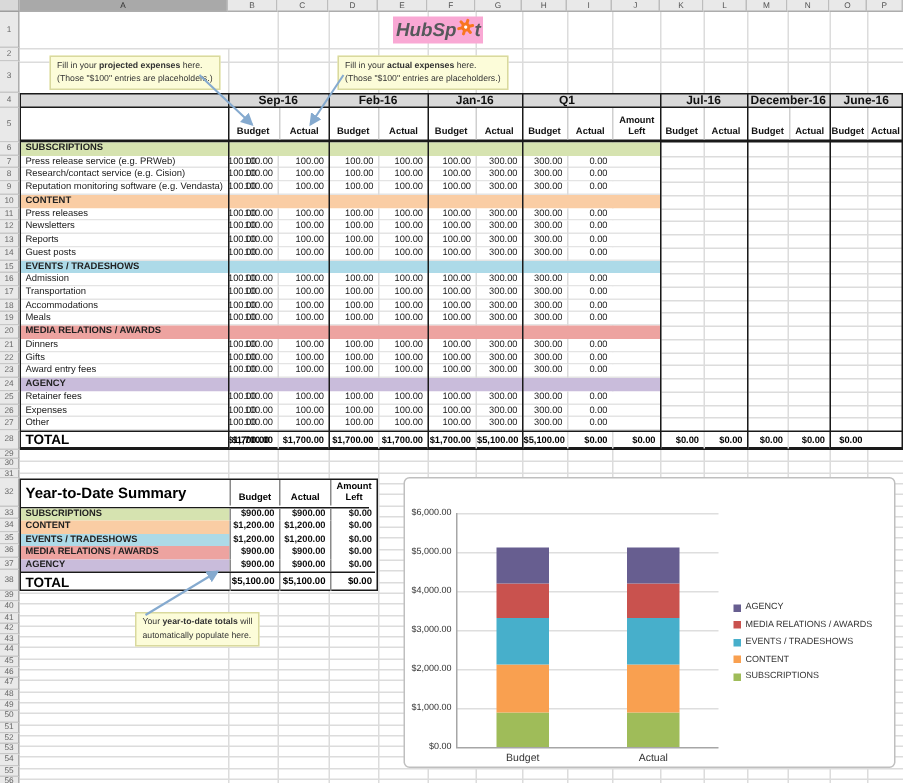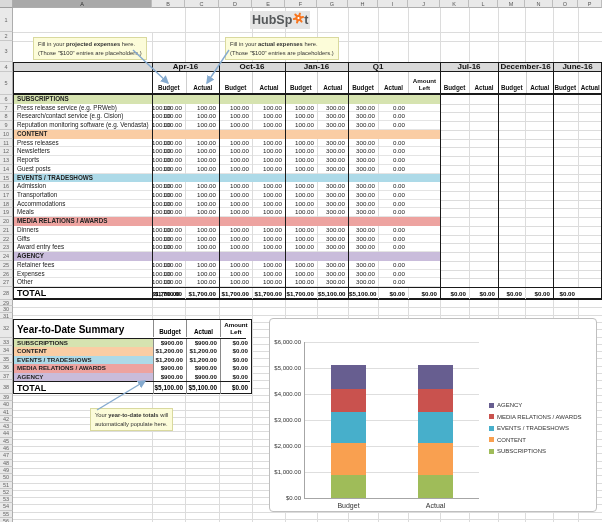--- a/index.html
+++ b/index.html
@@ -161,40 +161,40 @@
       <div class="rownum" style="position: absolute; box-sizing: border-box; top: 474.293px; height: 7.3px; z-index: 4; line-height: 7.3px;">50</div>
       <div class="rownum" style="position: absolute; box-sizing: border-box; top: 481.593px; height: 7.3px; z-index: 4; line-height: 7.3px;">51</div>
       <div class="rownum" style="position: absolute; box-sizing: border-box; top: 488.893px; height: 7.3px; z-index: 4; line-height: 7.3px;">52</div>
       <div class="rownum" style="position: absolute; box-sizing: border-box; top: 496.193px; height: 7.3px; z-index: 4; line-height: 7.3px;">53</div>
       <div class="rownum" style="position: absolute; box-sizing: border-box; top: 503.493px; height: 7.3px; z-index: 4; line-height: 7.3px;">54</div>
       <div class="rownum" style="position: absolute; box-sizing: border-box; top: 510.793px; height: 7.3px; z-index: 4; line-height: 7.3px;">55</div>
       <div class="rownum" style="position: absolute; box-sizing: border-box; top: 518.093px; height: 7.3px; z-index: 4; line-height: 7.3px;">56</div>
     </div>
 
   <div class="abs" style="left:13px;top:8px;width:150px;height:24px;background:#fff;z-index:2;"></div>
-  <div class="abs" style="left:250px;top:11px;height:18px;background:#e5e5e5;z-index:3;display:flex;align-items:center;font-weight:bold;font-size:12.5px;color:#55585A;padding:0 2px;">
+  <div class="abs" style="left:262px;top:11px;height:18px;background:#f9a8d4;z-index:3;display:flex;align-items:center;font-weight:bold;font-size:12.5px;color:#55585A;padding:0 2px;font-style:italic;">
     <span>HubSp</span>
     <span style="display:inline-block;margin:0 0px 2px 0px;transform:rotate(18deg);">
       <svg width="12" height="12" viewBox="0 0 24 24">
         <g stroke="#F8761F" stroke-width="4" stroke-linecap="round">
           <line x1="12" y1="2.5" x2="12" y2="21.5"></line>
           <line x1="3.8" y1="7.2" x2="20.2" y2="16.8"></line>
           <line x1="3.8" y1="16.8" x2="20.2" y2="7.2"></line>
         </g>
         <circle cx="12" cy="12" r="6" fill="#F8761F"></circle>
         <circle cx="12" cy="12" r="2.2" fill="#ffffff"></circle>
       </svg>
     </span>
     <span>t</span>
   </div>
 
   <div id="table-layer">
       <div style="position: absolute; box-sizing: border-box; left: 13px; top: 62px; width: 589px; height: 10px; background: rgb(217, 217, 217); border-top: 1px solid rgb(26, 26, 26); border-bottom: 1px solid rgb(26, 26, 26); z-index: 1;"></div>
-      <div style="position: absolute; box-sizing: border-box; left: 152px; top: 62px; width: 67px; height: 10px; font: bold 8px / 10px &quot;Liberation Sans&quot;, sans-serif; text-align: center; color: rgb(17, 17, 17); z-index: 2;">Apr-16</div>
-      <div style="position: absolute; box-sizing: border-box; left: 219px; top: 62px; width: 66px; height: 10px; font: bold 8px / 10px &quot;Liberation Sans&quot;, sans-serif; text-align: center; color: rgb(17, 17, 17); z-index: 2;">Oct-16</div>
+      <div style="position: absolute; box-sizing: border-box; left: 152px; top: 62px; width: 67px; height: 10px; font: bold 8px / 10px &quot;Liberation Sans&quot;, sans-serif; text-align: center; color: rgb(17, 17, 17); z-index: 2;">Sep-16</div>
+      <div style="position: absolute; box-sizing: border-box; left: 219px; top: 62px; width: 66px; height: 10px; font: bold 8px / 10px &quot;Liberation Sans&quot;, sans-serif; text-align: center; color: rgb(17, 17, 17); z-index: 2;">Feb-16</div>
       <div style="position: absolute; box-sizing: border-box; left: 285px; top: 62px; width: 63px; height: 10px; font: bold 8px / 10px &quot;Liberation Sans&quot;, sans-serif; text-align: center; color: rgb(17, 17, 17); z-index: 2;">Jan-16</div>
       <div style="position: absolute; box-sizing: border-box; left: 348px; top: 62px; width: 60px; height: 10px; font: bold 8px / 10px &quot;Liberation Sans&quot;, sans-serif; text-align: center; color: rgb(17, 17, 17); z-index: 2;">Q1</div>
       <div style="position: absolute; box-sizing: border-box; left: 440px; top: 62px; width: 58px; height: 10px; font: bold 8px / 10px &quot;Liberation Sans&quot;, sans-serif; text-align: center; color: rgb(17, 17, 17); z-index: 2;">Jul-16</div>
       <div style="position: absolute; box-sizing: border-box; left: 498px; top: 62px; width: 55px; height: 10px; font: bold 8px / 10px &quot;Liberation Sans&quot;, sans-serif; text-align: center; color: rgb(17, 17, 17); z-index: 2;">December-16</div>
       <div style="position: absolute; box-sizing: border-box; left: 553px; top: 62px; width: 49px; height: 10px; font: bold 8px / 10px &quot;Liberation Sans&quot;, sans-serif; text-align: center; color: rgb(17, 17, 17); z-index: 2;">June-16</div>
       <div style="position: absolute; box-sizing: border-box; left: 13px; top: 72px; width: 589px; height: 23px; background: rgb(255, 255, 255); border-bottom: 2px solid rgb(26, 26, 26); z-index: 1;"></div>
       <div style="position: absolute; box-sizing: border-box; left: 152px; top: 72px; width: 33.5px; height: 21px; font: bold 6.3px &quot;Liberation Sans&quot;, sans-serif; text-align: center; color: rgb(17, 17, 17); z-index: 2; display: flex; align-items: flex-end; justify-content: center; padding-bottom: 2px; border-left: none;">Budget</div>
       <div style="position: absolute; box-sizing: border-box; left: 185.5px; top: 72px; width: 33.5px; height: 21px; font: bold 6.3px &quot;Liberation Sans&quot;, sans-serif; text-align: center; color: rgb(17, 17, 17); z-index: 2; display: flex; align-items: flex-end; justify-content: center; padding-bottom: 2px; border-left: 1px solid rgb(207, 207, 207);">Actual</div>
       <div style="position: absolute; box-sizing: border-box; left: 219px; top: 72px; width: 33px; height: 21px; font: bold 6.3px &quot;Liberation Sans&quot;, sans-serif; text-align: center; color: rgb(17, 17, 17); z-index: 2; display: flex; align-items: flex-end; justify-content: center; padding-bottom: 2px; border-left: none;">Budget</div>
       <div style="position: absolute; box-sizing: border-box; left: 252px; top: 72px; width: 33px; height: 21px; font: bold 6.3px &quot;Liberation Sans&quot;, sans-serif; text-align: center; color: rgb(17, 17, 17); z-index: 2; display: flex; align-items: flex-end; justify-content: center; padding-bottom: 2px; border-left: 1px solid rgb(207, 207, 207);">Actual</div>

